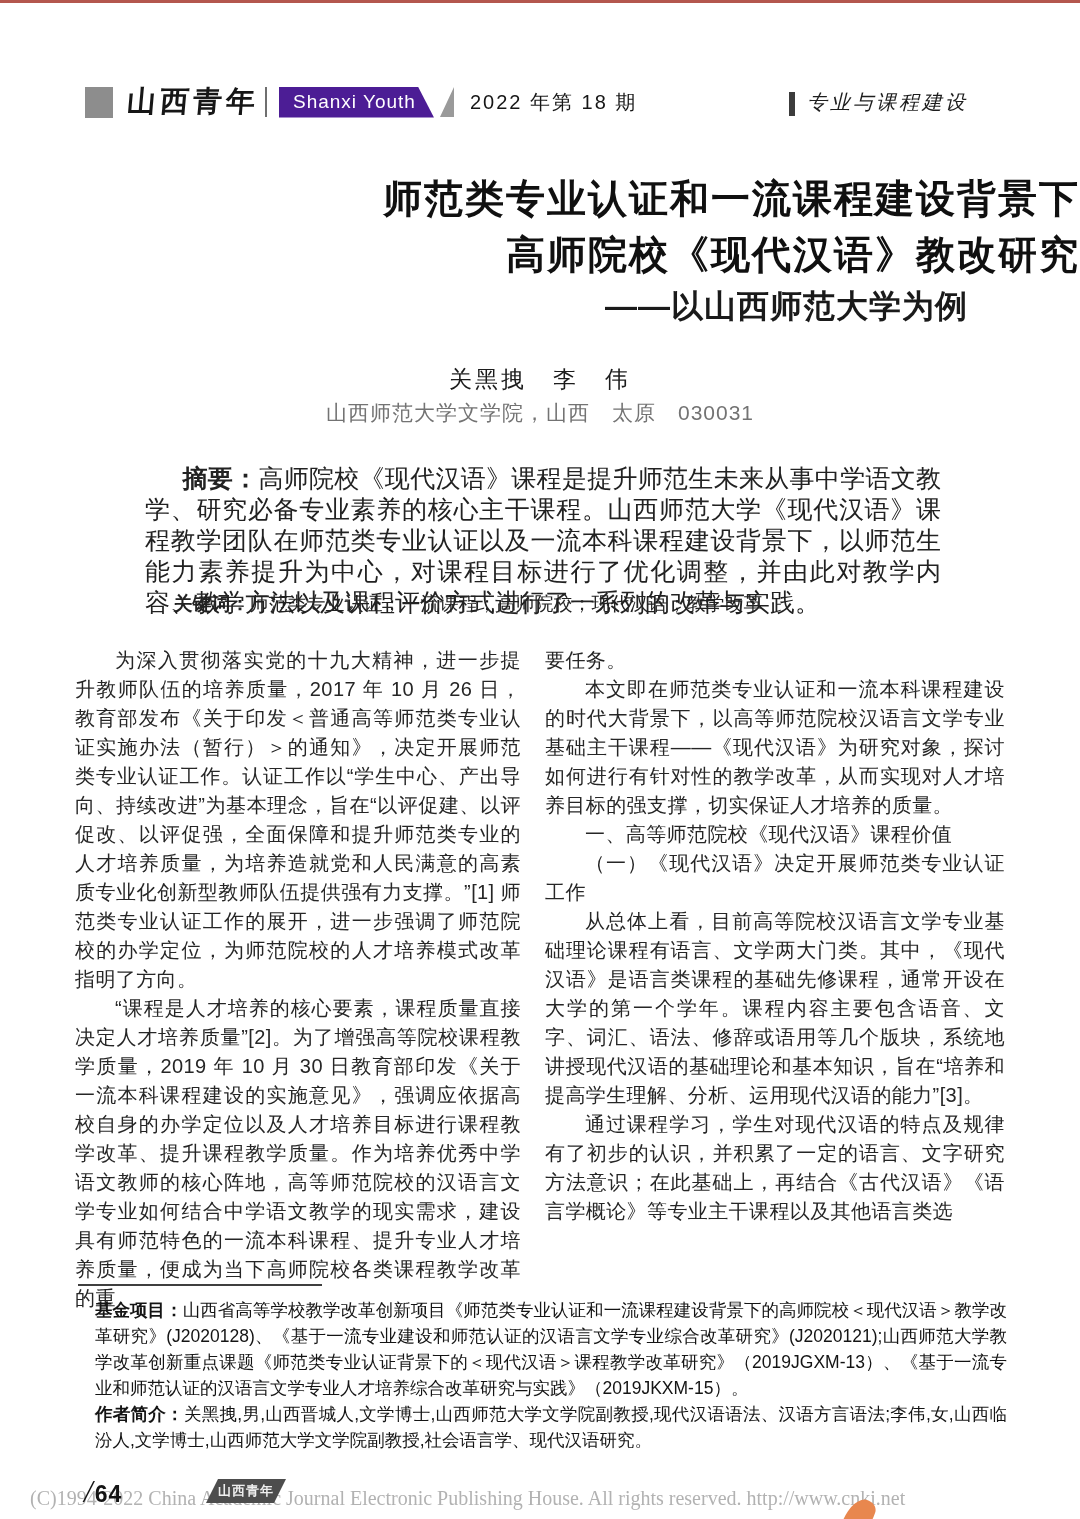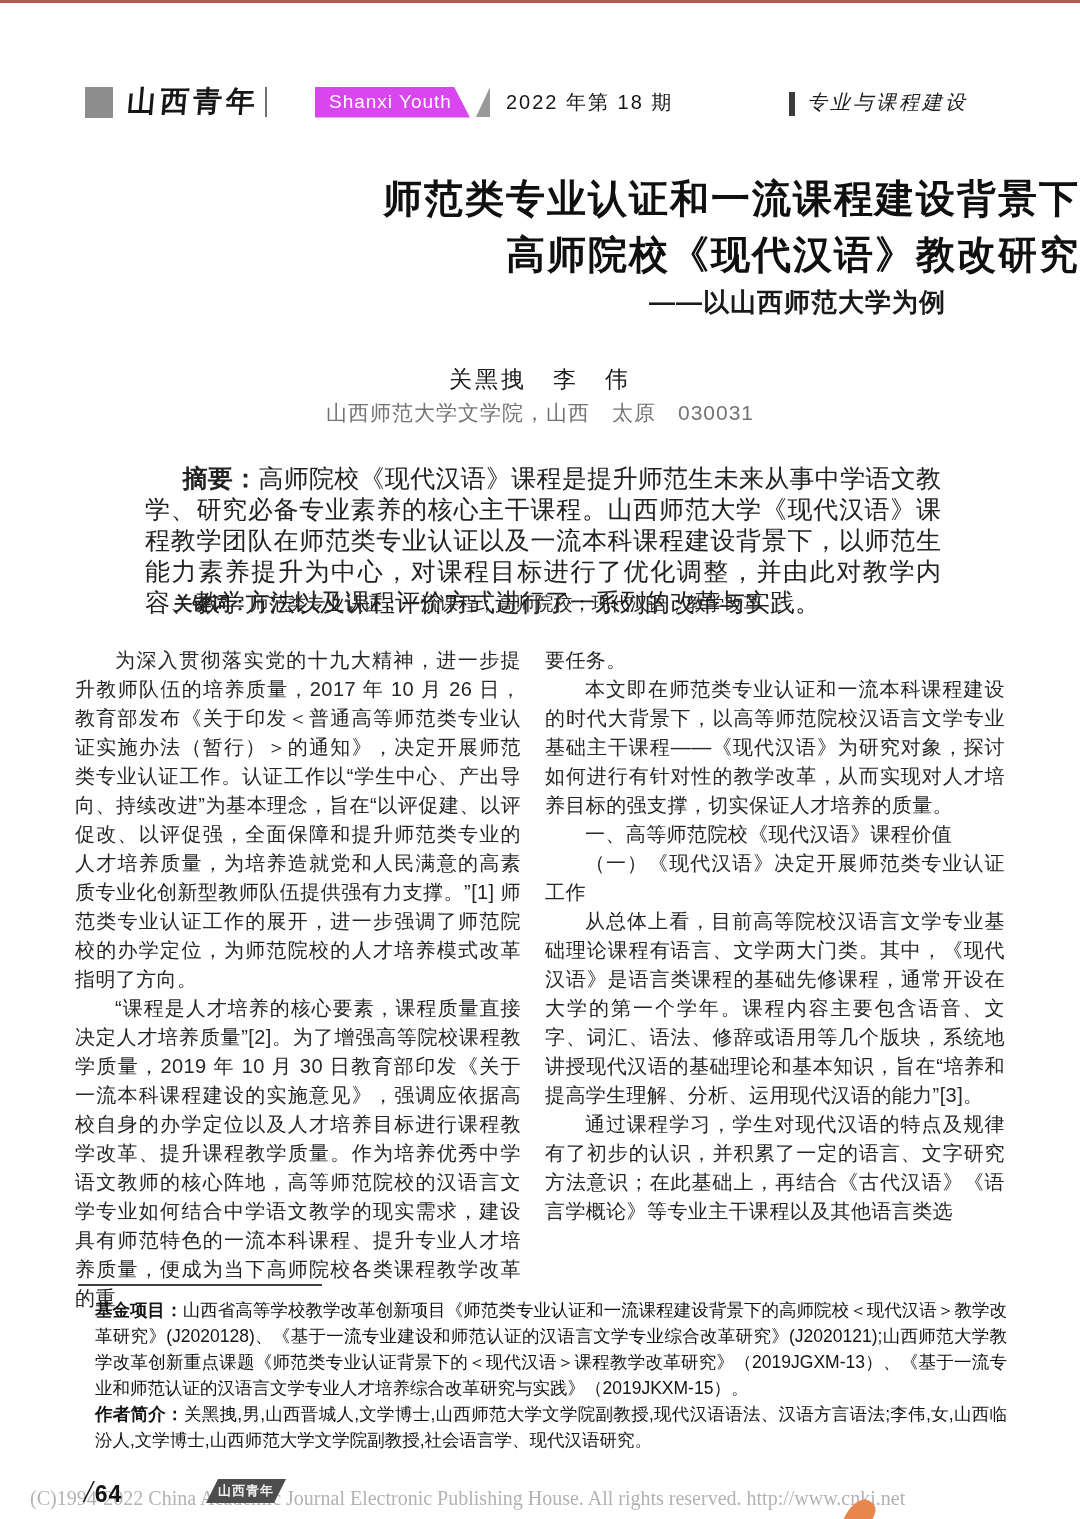--- a/index.html
+++ b/index.html
@@ -9,36 +9,36 @@
     font-family:"Liberation Sans", sans-serif; color:#2a2a2a;
   }
   .top-rule { position:absolute; top:0; left:0; width:1080px; height:3px; background:#b4574e; }
 
   
   .header { position:absolute; top:84px; left:85px; right:112px; height:36px; display:flex; align-items:center; }
   .logo-square { width:28px; height:31px; background:#8d8d8d; margin-right:14px; flex:none; }
   .logo-name { font-family:"DejaVu Serif", serif; font-weight:bold; font-size:29px; letter-spacing:4px;
                transform:skewX(-5deg); color:#161616; white-space:nowrap; }
   .logo-divider { width:2px; height:30px; background:#6f6f6f; margin:0 12px 0 6px; flex:none; }
-  .sy-box { position:relative; background:#d946ef; color:#ffffff; font-size:19px; letter-spacing:1px;
+  .sy-box { position:relative; background:#4c1d95; color:#ffffff; font-size:19px; letter-spacing:1px;
             padding:4px 18px 5px 14px; white-space:nowrap;
-            clip-path:polygon(0 0, calc(100% - 16px) 0, 100% 100%, 0 100%);margin-left:36px; }
+            clip-path:polygon(0 0, calc(100% - 16px) 0, 100% 100%, 0 100%); }
   .sy-wedge { width:0; height:0; border-left:14px solid transparent; border-bottom:30px solid #9a9a9a; margin-left:6px; }
   .issue { font-size:20px; color:#161616; margin-left:16px; letter-spacing:2px; white-space:nowrap; }
   .section-right { margin-left:auto; display:flex; align-items:flex-end;font-style:italic; }
   .section-bar { width:6px; height:24px; background:#3c3c3c; margin-right:12px; }
   .section-label { font-size:20px; letter-spacing:3px; color:#1d1d1d; white-space:nowrap; }
 
   
   .title-line { position:absolute; left:0; width:100%; text-align:right;
                 font-family:"Liberation Serif", serif; font-weight:bold; color:#101010;
                 font-size:39px; letter-spacing:2px; white-space:nowrap; }
   .title-1 { top:172px; }
   .title-2 { top:228px; }
-  .subtitle { position:absolute; top:285px; right:134px; font-size:26px; font-weight:600;
+  .subtitle { position:absolute; top:285px; right:112px; font-size:32px; font-weight:600;
               color:#1a1a1a; letter-spacing:1px; white-space:nowrap; }
 
   .authors { position:absolute; top:364px; left:0; width:100%; text-align:center;
              font-size:23px; letter-spacing:3px; color:#1c1c1c; }
   .affiliation { position:absolute; top:399px; left:0; width:100%; text-align:center;
                  font-size:21px; letter-spacing:1px; color:#737373; }
 
   
   .abstract { position:absolute; top:463px; left:145px; width:796px;
               font-family:"Liberation Serif", serif; font-size:25px; line-height:31px;

